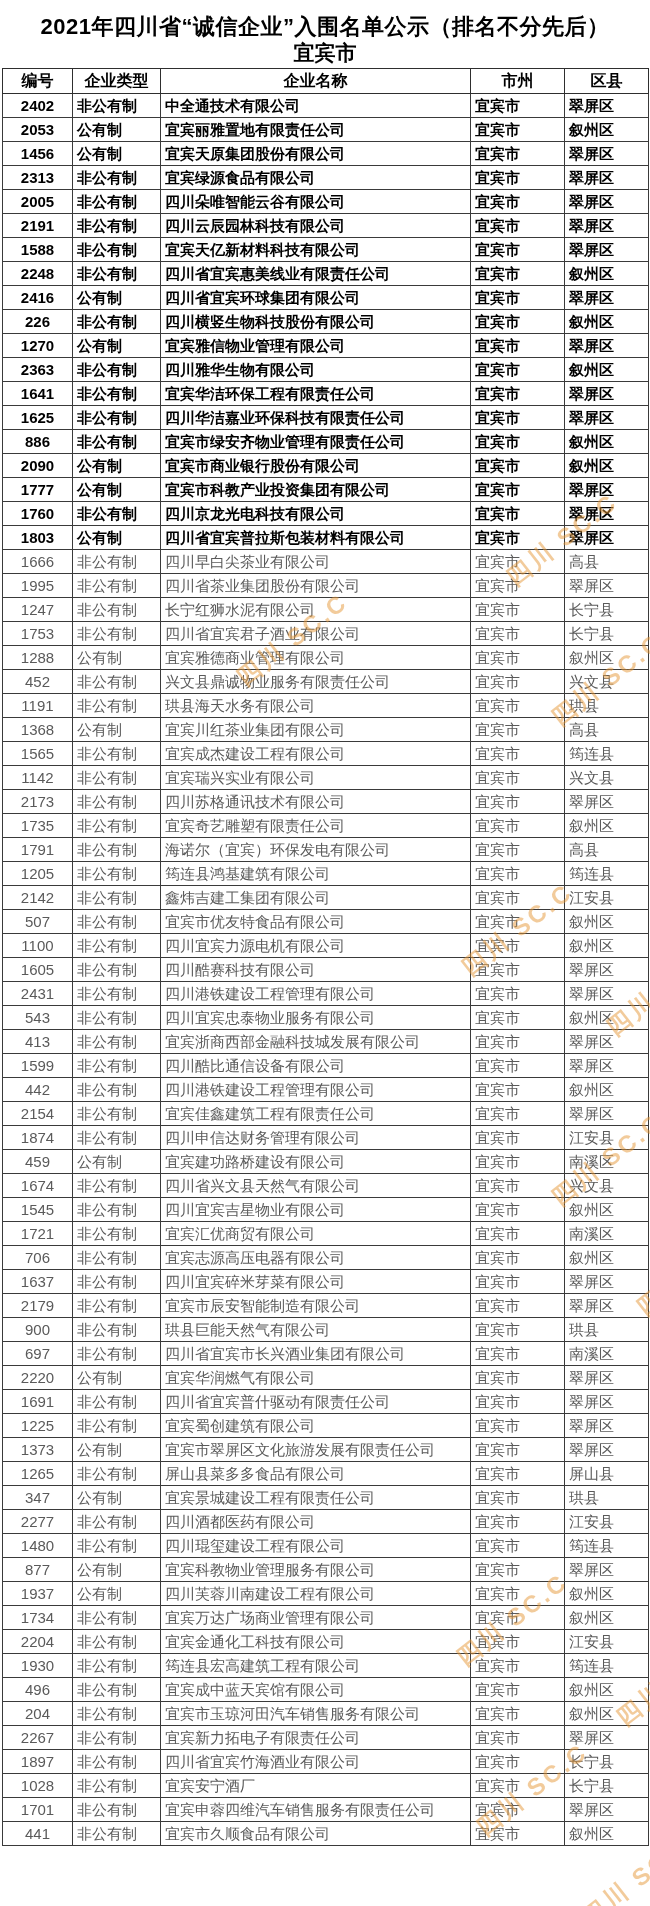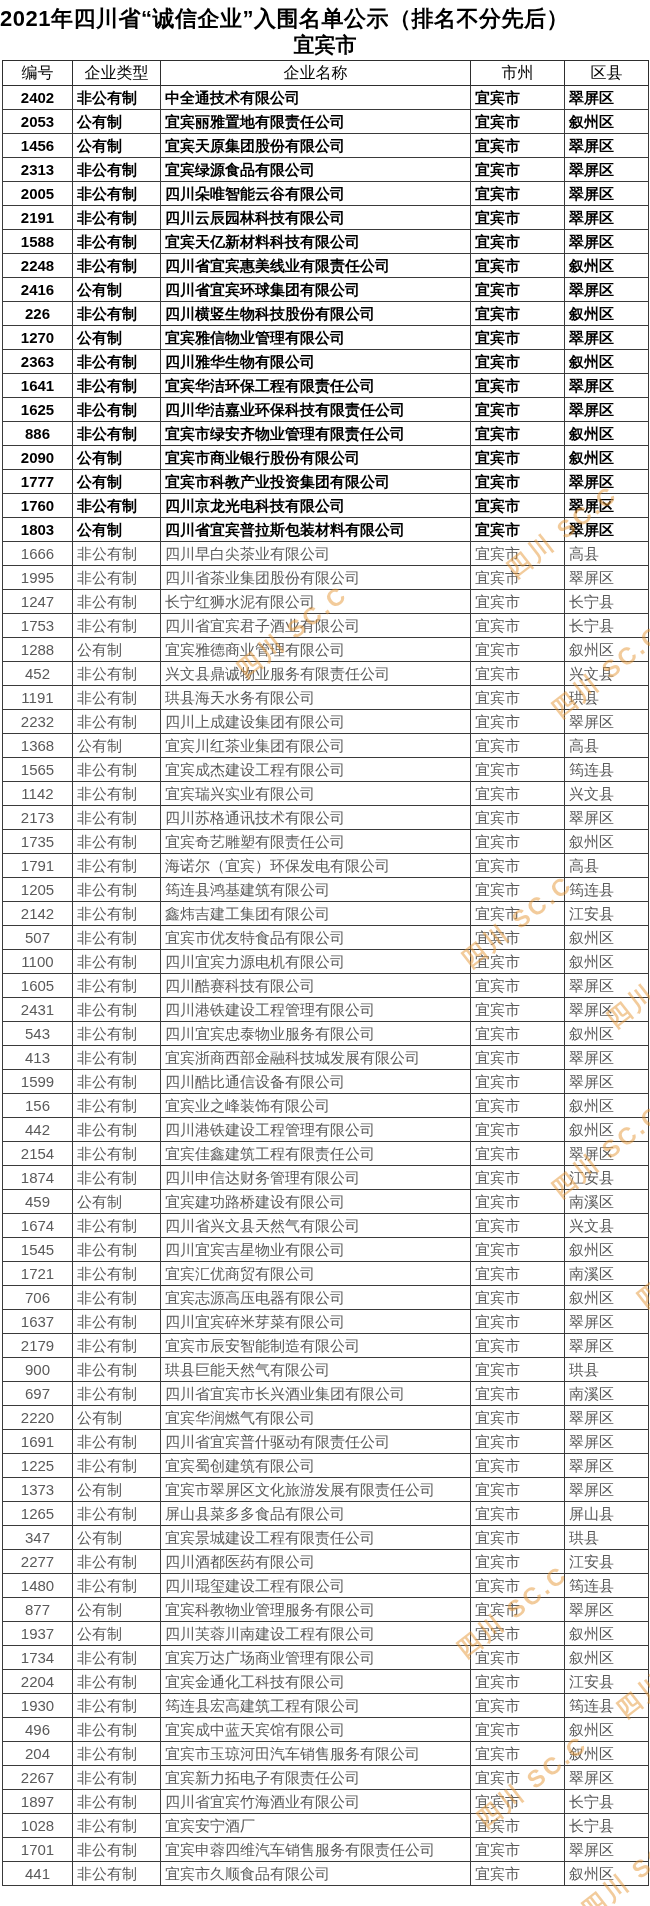--- a/index.html
+++ b/index.html
@@ -3,38 +3,38 @@
 <meta charset="utf-8">
 <style>
   html,body{margin:0;padding:0;background:#ffffff;}
   body{
     width:650px;height:1906px;overflow:hidden;position:relative;
     font-family:"Liberation Sans","DejaVu Sans",sans-serif;
     -webkit-font-smoothing:antialiased;
   }
   .page{position:relative;width:650px;}
   .title{
-    padding-top:5px;text-align:left;font-weight:bold;color:#000;
-    font-size:22px;line-height:27px;letter-spacing:0.5px;
+    padding-top:5px;text-align:center;font-weight:bold;color:#000;
+    font-size:22px;line-height:27px;letter-spacing:0.5px;margin-top:8px;
   }
   .subtitle{
     text-align:center;font-weight:bold;color:#000;
     font-size:21px;line-height:25px;margin-bottom:3px;
   }
   table.company{
     width:646px;margin:0 2px;border-collapse:collapse;table-layout:fixed;
   }
   table.company col.w-id{width:70px;}
   table.company col.w-type{width:88px;}
   table.company col.w-name{width:310px;}
   table.company col.w-city{width:94px;}
   table.company col.w-district{width:84px;}
   table.company th{
     border:1px solid #2e2e2e;height:25px;box-sizing:border-box;
-    font-size:16px;font-weight:normal;color:#000;text-align:center;
+    font-size:16px;font-weight:bold;color:#000;text-align:center;
     padding:0 2px;white-space:nowrap;overflow:hidden;
   }
   table.company td{
     border:1px solid #3a3a3a;height:24px;box-sizing:border-box;
     font-size:15px;line-height:22px;color:#5a5a5a;font-weight:normal;
     padding:0 4px;white-space:nowrap;overflow:hidden;
   }
   td.c-num{text-align:center;padding:0 2px;}
   td.c-type,td.c-name,td.c-city,td.c-district{text-align:left;}
   tr.bold-row td{color:#000;font-weight:600;}
@@ -249,27 +249,20 @@
           <td class="c-district">兴文县</td>
         </tr>
         <tr>
           <td class="c-num">1191</td>
           <td class="c-type">非公有制</td>
           <td class="c-name">珙县海天水务有限公司</td>
           <td class="c-city">宜宾市</td>
           <td class="c-district">珙县</td>
         </tr>
         <tr>
-          <td class="c-num">2232</td>
-          <td class="c-type">非公有制</td>
-          <td class="c-name">四川上成建设集团有限公司</td>
-          <td class="c-city">宜宾市</td>
-          <td class="c-district">翠屏区</td>
-        </tr>
-        <tr>
           <td class="c-num">1368</td>
           <td class="c-type">公有制</td>
           <td class="c-name">宜宾川红茶业集团有限公司</td>
           <td class="c-city">宜宾市</td>
           <td class="c-district">高县</td>
         </tr>
         <tr>
           <td class="c-num">1565</td>
           <td class="c-type">非公有制</td>
           <td class="c-name">宜宾成杰建设工程有限公司</td>
@@ -359,27 +352,20 @@
           <td class="c-name">宜宾浙商西部金融科技城发展有限公司</td>
           <td class="c-city">宜宾市</td>
           <td class="c-district">翠屏区</td>
         </tr>
         <tr>
           <td class="c-num">1599</td>
           <td class="c-type">非公有制</td>
           <td class="c-name">四川酷比通信设备有限公司</td>
           <td class="c-city">宜宾市</td>
           <td class="c-district">翠屏区</td>
-        </tr>
-        <tr>
-          <td class="c-num">156</td>
-          <td class="c-type">非公有制</td>
-          <td class="c-name">宜宾业之峰装饰有限公司</td>
-          <td class="c-city">宜宾市</td>
-          <td class="c-district">叙州区</td>
         </tr>
         <tr>
           <td class="c-num">442</td>
           <td class="c-type">非公有制</td>
           <td class="c-name">四川港铁建设工程管理有限公司</td>
           <td class="c-city">宜宾市</td>
           <td class="c-district">叙州区</td>
         </tr>
         <tr>
           <td class="c-num">2154</td>

